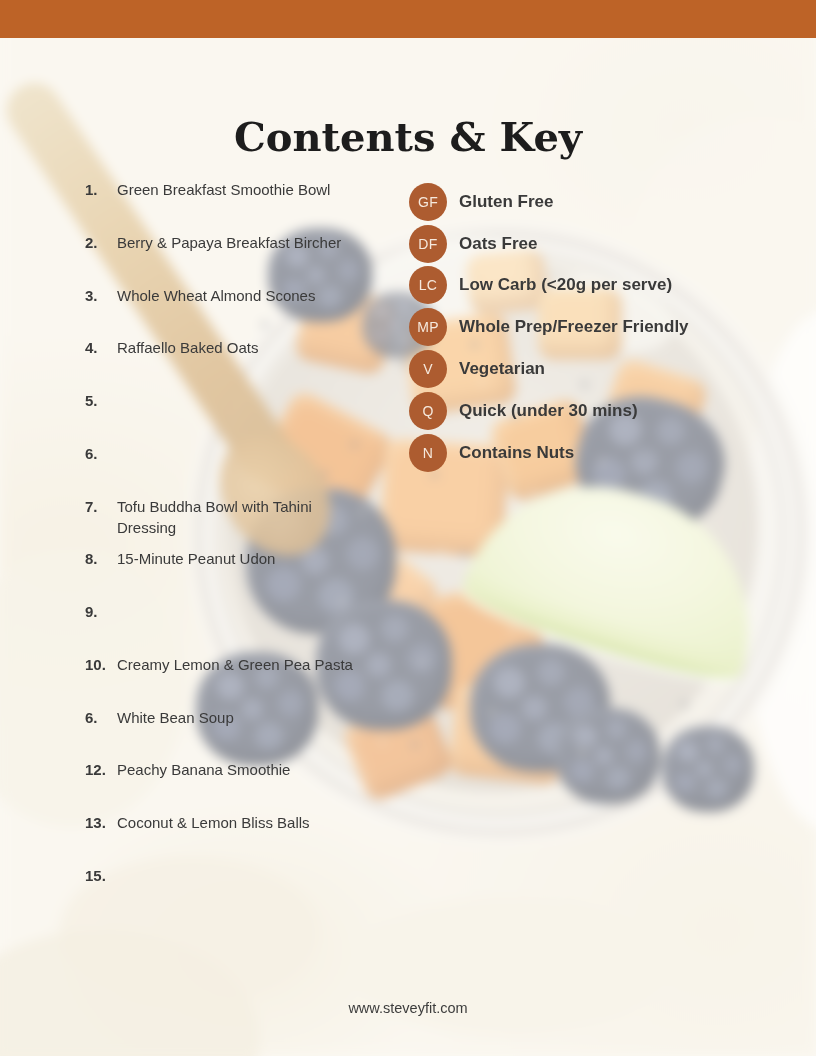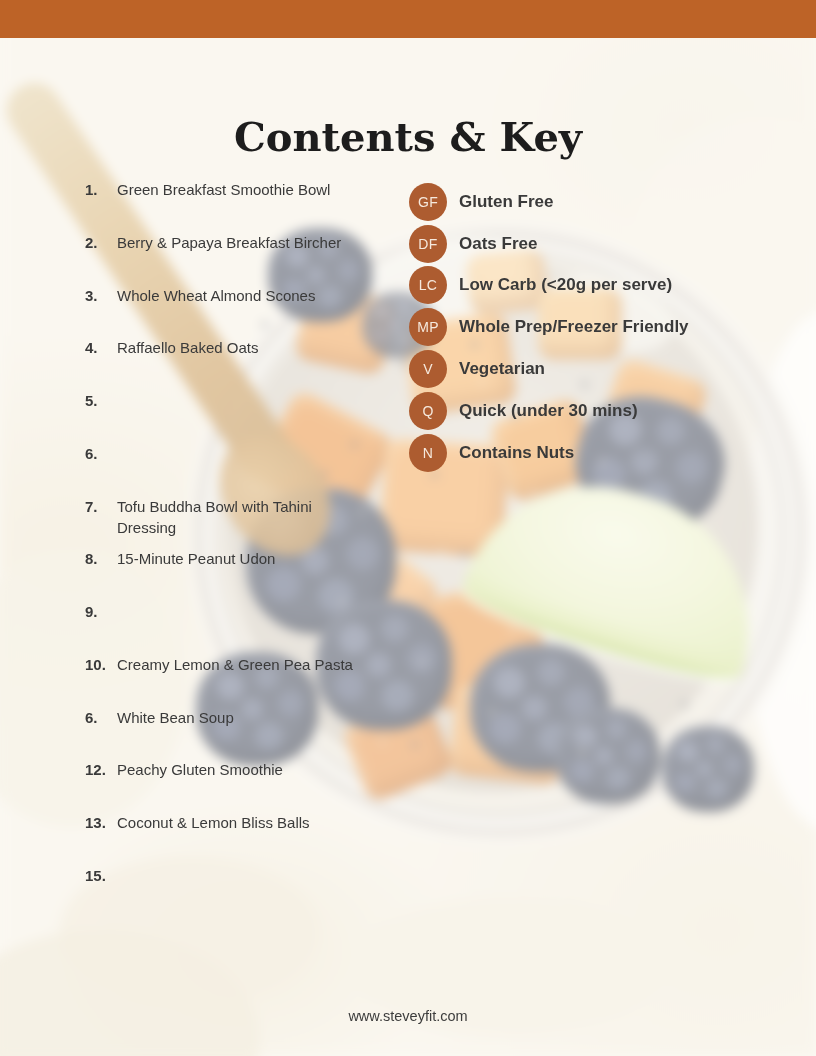--- a/index.html
+++ b/index.html
@@ -122,21 +122,21 @@
   .toc-num { width:32px; flex:0 0 32px; font-weight:bold; font-size:15px; line-height:21px; color:#3a3a3a; }
   .toc-label { font-weight:normal; font-size:15px; line-height:21.5px; color:#3a3a3a; white-space:pre-line; }
 
   .key { position:absolute; left:409px; top:181px; z-index:5; }
   .key-row { display:flex; align-items:center; height:41.8px; }
   .key-badge { width:38px; height:38px; flex:0 0 38px; border-radius:50%; background:#ad5c30;
     color:#f6e9dd; font-size:14px; font-weight:normal; letter-spacing:.3px;
     display:flex; align-items:center; justify-content:center; }
   .key-label { margin-left:12px; font-weight:bold; font-size:17px; color:#3a3a3a; }
 
-  .footer { position:absolute; left:0; bottom:32px; width:816px; text-align:center;
+  .footer { position:absolute; left:0; bottom:40px; width:816px; text-align:center;
     font-size:14.5px; color:#3c3c3c; z-index:5; }
 </style>
 </head>
 <body>
 
 <div class="page">
 
   <div class="bg-art">
     <div class="bg-inner">
       <div class="bg-base"></div>
@@ -222,21 +222,21 @@
     <div class="toc-row">
       <span class="toc-num">10.</span>
       <span class="toc-label">Creamy Lemon &amp; Green Pea Pasta</span>
     </div>
     <div class="toc-row">
       <span class="toc-num">6.</span>
       <span class="toc-label">White Bean Soup</span>
     </div>
     <div class="toc-row">
       <span class="toc-num">12.</span>
-      <span class="toc-label">Peachy Gluten Smoothie</span>
+      <span class="toc-label">Peachy Banana Smoothie</span>
     </div>
     <div class="toc-row">
       <span class="toc-num">13.</span>
       <span class="toc-label">Coconut &amp; Lemon Bliss Balls</span>
     </div>
     <div class="toc-row">
       <span class="toc-num">15.</span>
     </div>
   </div>
 

